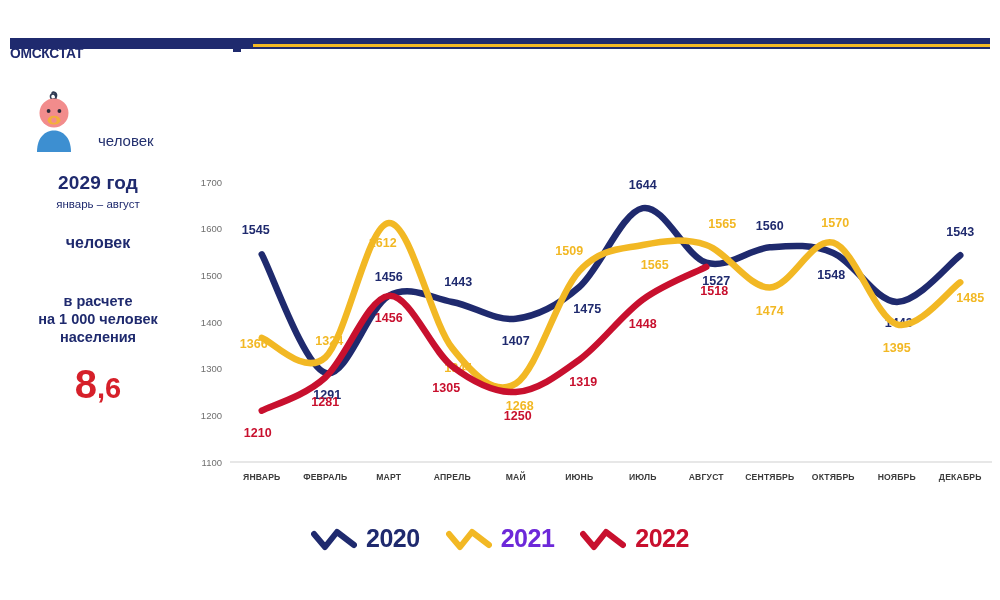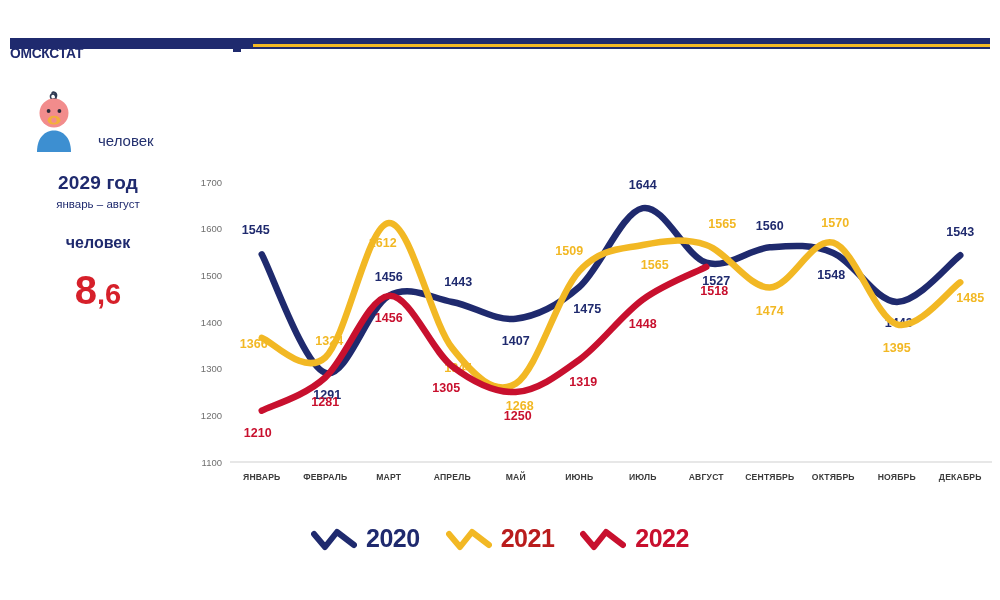--- a/index.html
+++ b/index.html
@@ -124,20 +124,25 @@
       <circle cx="28" cy="34.2" r="2.6" fill="#F28C8C"></circle>
       <path d="M11 66 C11 51, 19.5 44.5, 28 44.5 C36.5 44.5, 45 51, 45 66 Z" fill="#3D8FD1"></path>
     </svg>
     <div class="title-sub">человек</div>
   </div>
 
   <div class="panel">
     <div class="p-year">2029 год</div>
     <div class="p-period">январь – август</div>
     <div class="p-unit">человек</div>
+    <div class="p-note">
+      <div>в расчете</div>
+      <div>на 1 000 человек</div>
+      <div>населения</div>
+    </div>
     <div class="p-rate"><span>8</span><span class="frac">,6</span></div>
   </div>
 
   <div class="chart">
     <svg id="chart-svg" width="814" height="340" viewBox="0 0 814 340">
         <text x="36" y="297.5" text-anchor="end" class="ytick">1100</text>
         <text x="36" y="250.83333333333334" text-anchor="end" class="ytick">1200</text>
         <text x="36" y="204.16666666666669" text-anchor="end" class="ytick">1300</text>
         <text x="36" y="157.5" text-anchor="end" class="ytick">1400</text>
         <text x="36" y="110.83333333333334" text-anchor="end" class="ytick">1500</text>
@@ -204,21 +209,21 @@
       <div class="lg-item">
         <svg width="46" height="24" viewBox="0 0 46 24">
           <path d="M3 7 L14 20 L26 5 L43 18" fill="none" stroke="#1F2A6E" stroke-width="6" stroke-linecap="round" stroke-linejoin="round"></path>
         </svg>
         <span class="lg-label" style="color: rgb(31, 42, 110);">2020</span>
       </div>
       <div class="lg-item">
         <svg width="46" height="24" viewBox="0 0 46 24">
           <path d="M3 7 L14 20 L26 5 L43 18" fill="none" stroke="#F2B824" stroke-width="6" stroke-linecap="round" stroke-linejoin="round"></path>
         </svg>
-        <span class="lg-label" style="color: #b91c1c;">2021</span>
+        <span class="lg-label" style="color: #6d28d9;">2021</span>
       </div>
       <div class="lg-item">
         <svg width="46" height="24" viewBox="0 0 46 24">
           <path d="M3 7 L14 20 L26 5 L43 18" fill="none" stroke="#C8102E" stroke-width="6" stroke-linecap="round" stroke-linejoin="round"></path>
         </svg>
         <span class="lg-label" style="color: rgb(200, 16, 46); text-align: center;">2022</span>
       </div>
     </div>
 
 </div>

